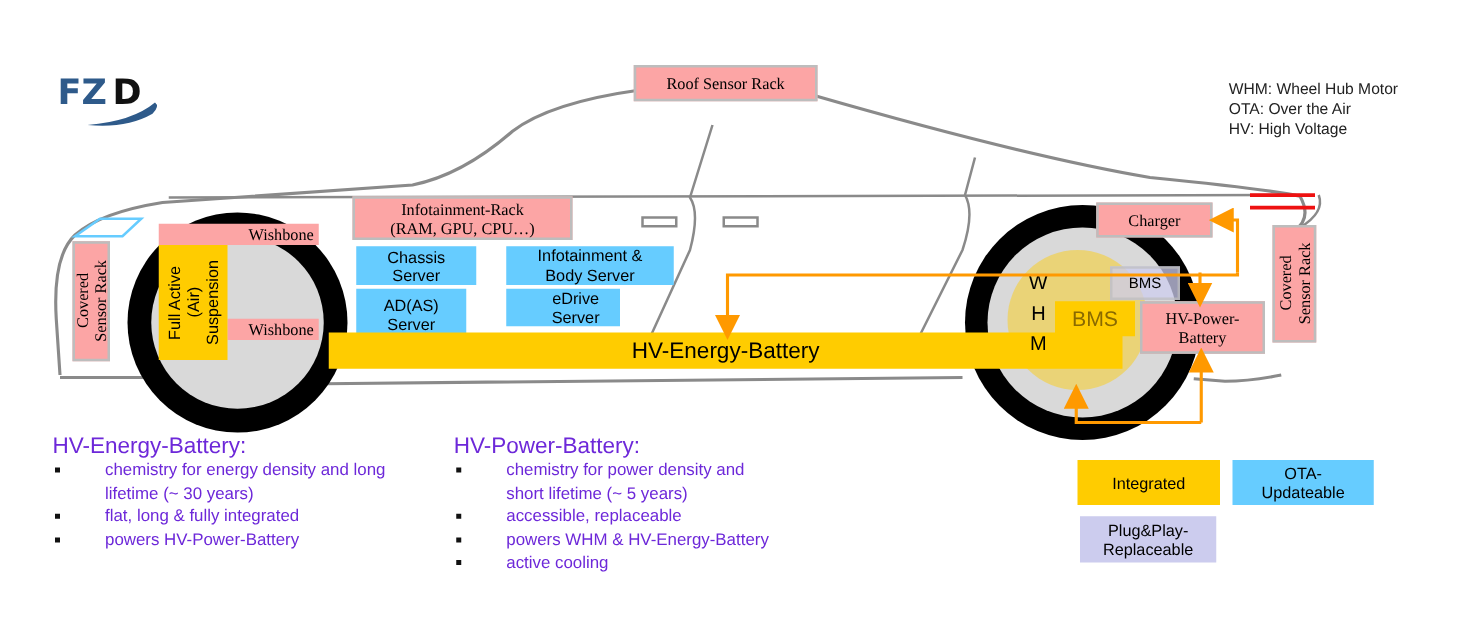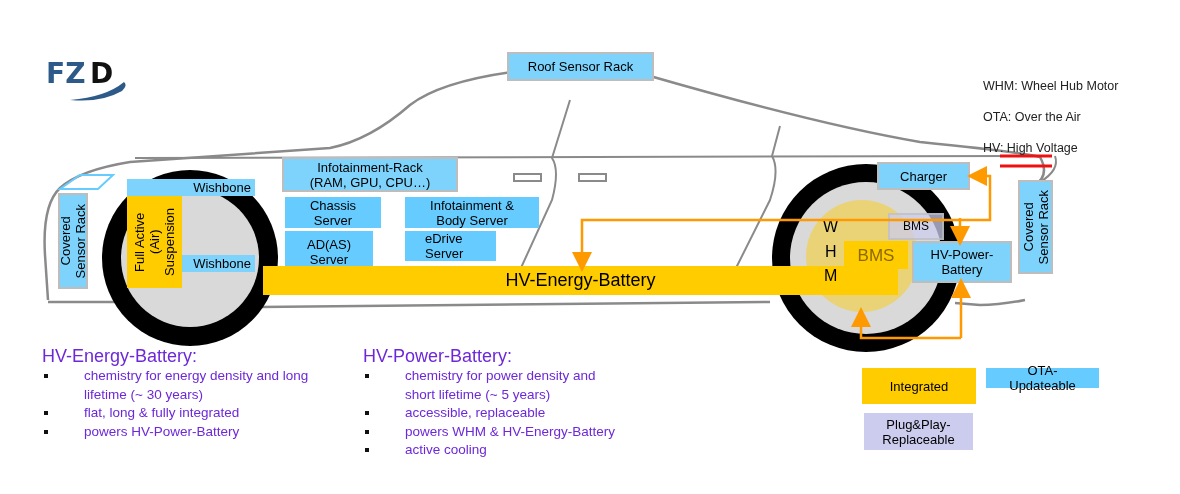--- a/index.html
+++ b/index.html
@@ -1,25 +1,25 @@
 <!DOCTYPE html>
 <html><head>
 <meta charset="utf-8">
 <style>
   html, body { margin:0; padding:0; background:#ffffff; }
   body { width:1180px; height:494px; position:relative; overflow:hidden; font-family:"Liberation Sans", sans-serif; color:#000; }
   svg.car { position:absolute; left:0; top:0; }
   .box { position:absolute; display:flex; align-items:center; justify-content:center; text-align:center; font-size:13px; line-height:15px; box-sizing:border-box; }
-  .lav { background:#7dd3fc; border:2px solid #bdbdbd; }
+  .lav { background:#fca5a5; border:2px solid #bdbdbd;font-family:Liberation Serif, serif; }
   .blue { background:#66ccff; }
   .gold { background:#ffcc00; }
   .vert { writing-mode:vertical-rl; transform:rotate(180deg); }
   .logo { position:absolute; left:46px; top:55px; }
   .legend-text { position:absolute; left:983px; top:63px; font-size:12.5px; line-height:16px; color:#222; }
-  .legend-text div { white-space:nowrap;margin-top:15px; }
+  .legend-text div { white-space:nowrap; }
   .desc { position:absolute; font-size:13.5px; line-height:18.5px; color:#6d28d9; }
   .desc h3 { margin:0 0 0 0; font-weight:normal; font-size:18px; line-height:22px; }
   .desc ul { list-style:none; margin:0; padding:0; }
   .desc li { position:relative; padding-left:42px; }
   .desc li::before { content:""; position:absolute; left:2px; top:7px; width:4px; height:4px; background:#111; }
   .whm { position:absolute; font-size:16px; font-weight:normal; }
 </style>
 </head>
 <body>
 
@@ -96,25 +96,25 @@
 </div>
 
 <div class="box blue" style="left:285px;top:197px;width:96px;height:31px;flex-direction:column;">
   <span>Chassis</span>
   <span>Server</span>
 </div>
 <div class="box blue" style="left:285px;top:231px;width:88px;height:42px;flex-direction:column;">
   <span>AD(AS)</span>
   <span>Server</span>
 </div>
-<div class="box blue" style="left:405px;top:197px;width:134px;height:31px;flex-direction:column;">
+<div class="box blue" style="left:405px;top:197px;width:134px;height:31px;flex-direction:column;justify-content:space-between;">
   <span>Infotainment &amp;</span>
   <span>Body Server</span>
 </div>
-<div class="box blue" style="left:405px;top:231px;width:91px;height:30px;flex-direction:column;align-items:flex-start;padding-left:20px;">
+<div class="box blue" style="left:405px;top:231px;width:91px;height:30px;flex-direction:column;align-items:center;padding-left:20px;">
   <span>eDrive</span>
   <span>Server</span>
 </div>
 
 <div style="position:absolute;left:806px;top:200px;width:112px;height:112px;border-radius:50%;background:rgba(255,204,0,0.45);"></div>
 
 <div class="box gold" style="left:263px;top:266px;width:635px;height:29px;font-size:18px;">
   <span>HV-Energy-Battery</span>
 </div>
 <div class="box gold" style="left:844px;top:241px;width:64px;height:28px;font-size:17px;color:#8a6a00;">
@@ -179,20 +179,20 @@
     <li>accessible, replaceable</li>
     <li>powers WHM &amp; HV-Energy-Battery</li>
     <li>active cooling</li>
   </ul>
 </div>
 <style>.desc li.cont::before{display:none;}</style>
 
 <div class="box gold" style="left:862px;top:368px;width:114px;height:36px;align-items:center;">
   <span>Integrated</span>
 </div>
-<div class="box blue" style="left:986px;top:368px;width:113px;height:20px;flex-direction:column;">
+<div class="box blue" style="left:986px;top:368px;width:113px;height:36px;flex-direction:column;">
   <span>OTA-</span>
   <span>Updateable</span>
 </div>
 <div class="box" style="left:864px;top:413px;width:109px;height:37px;flex-direction:column;background:#ccccee;">
   <span>Plug&amp;Play-</span>
   <span>Replaceable</span>
 </div>
 
 </body></html>

